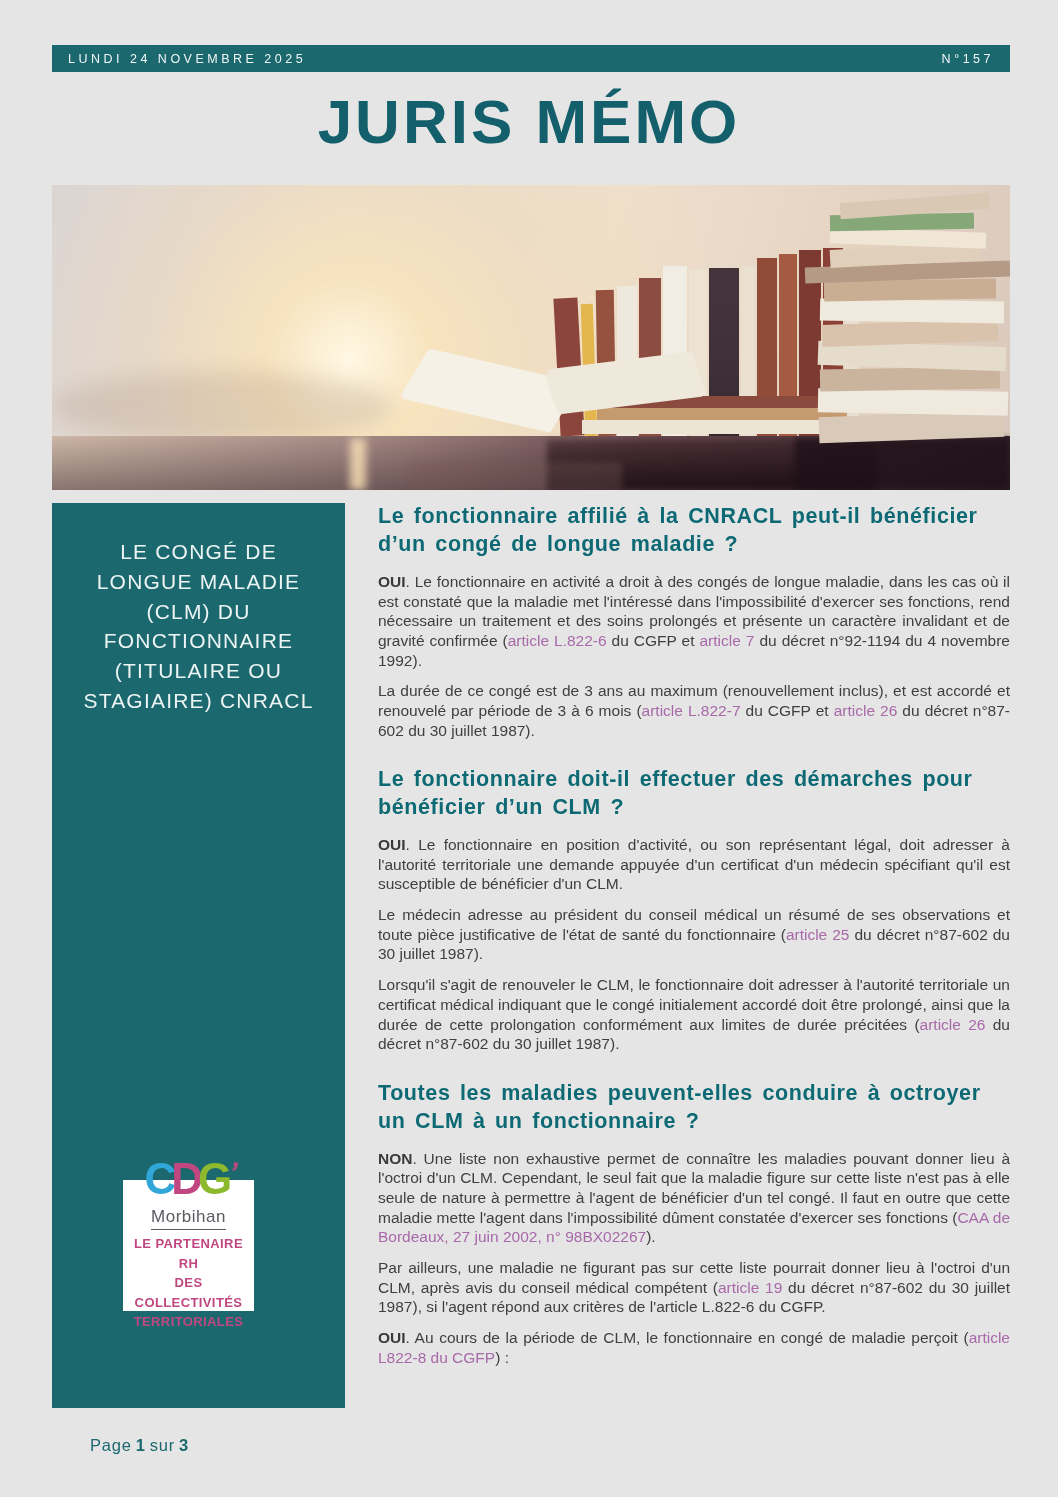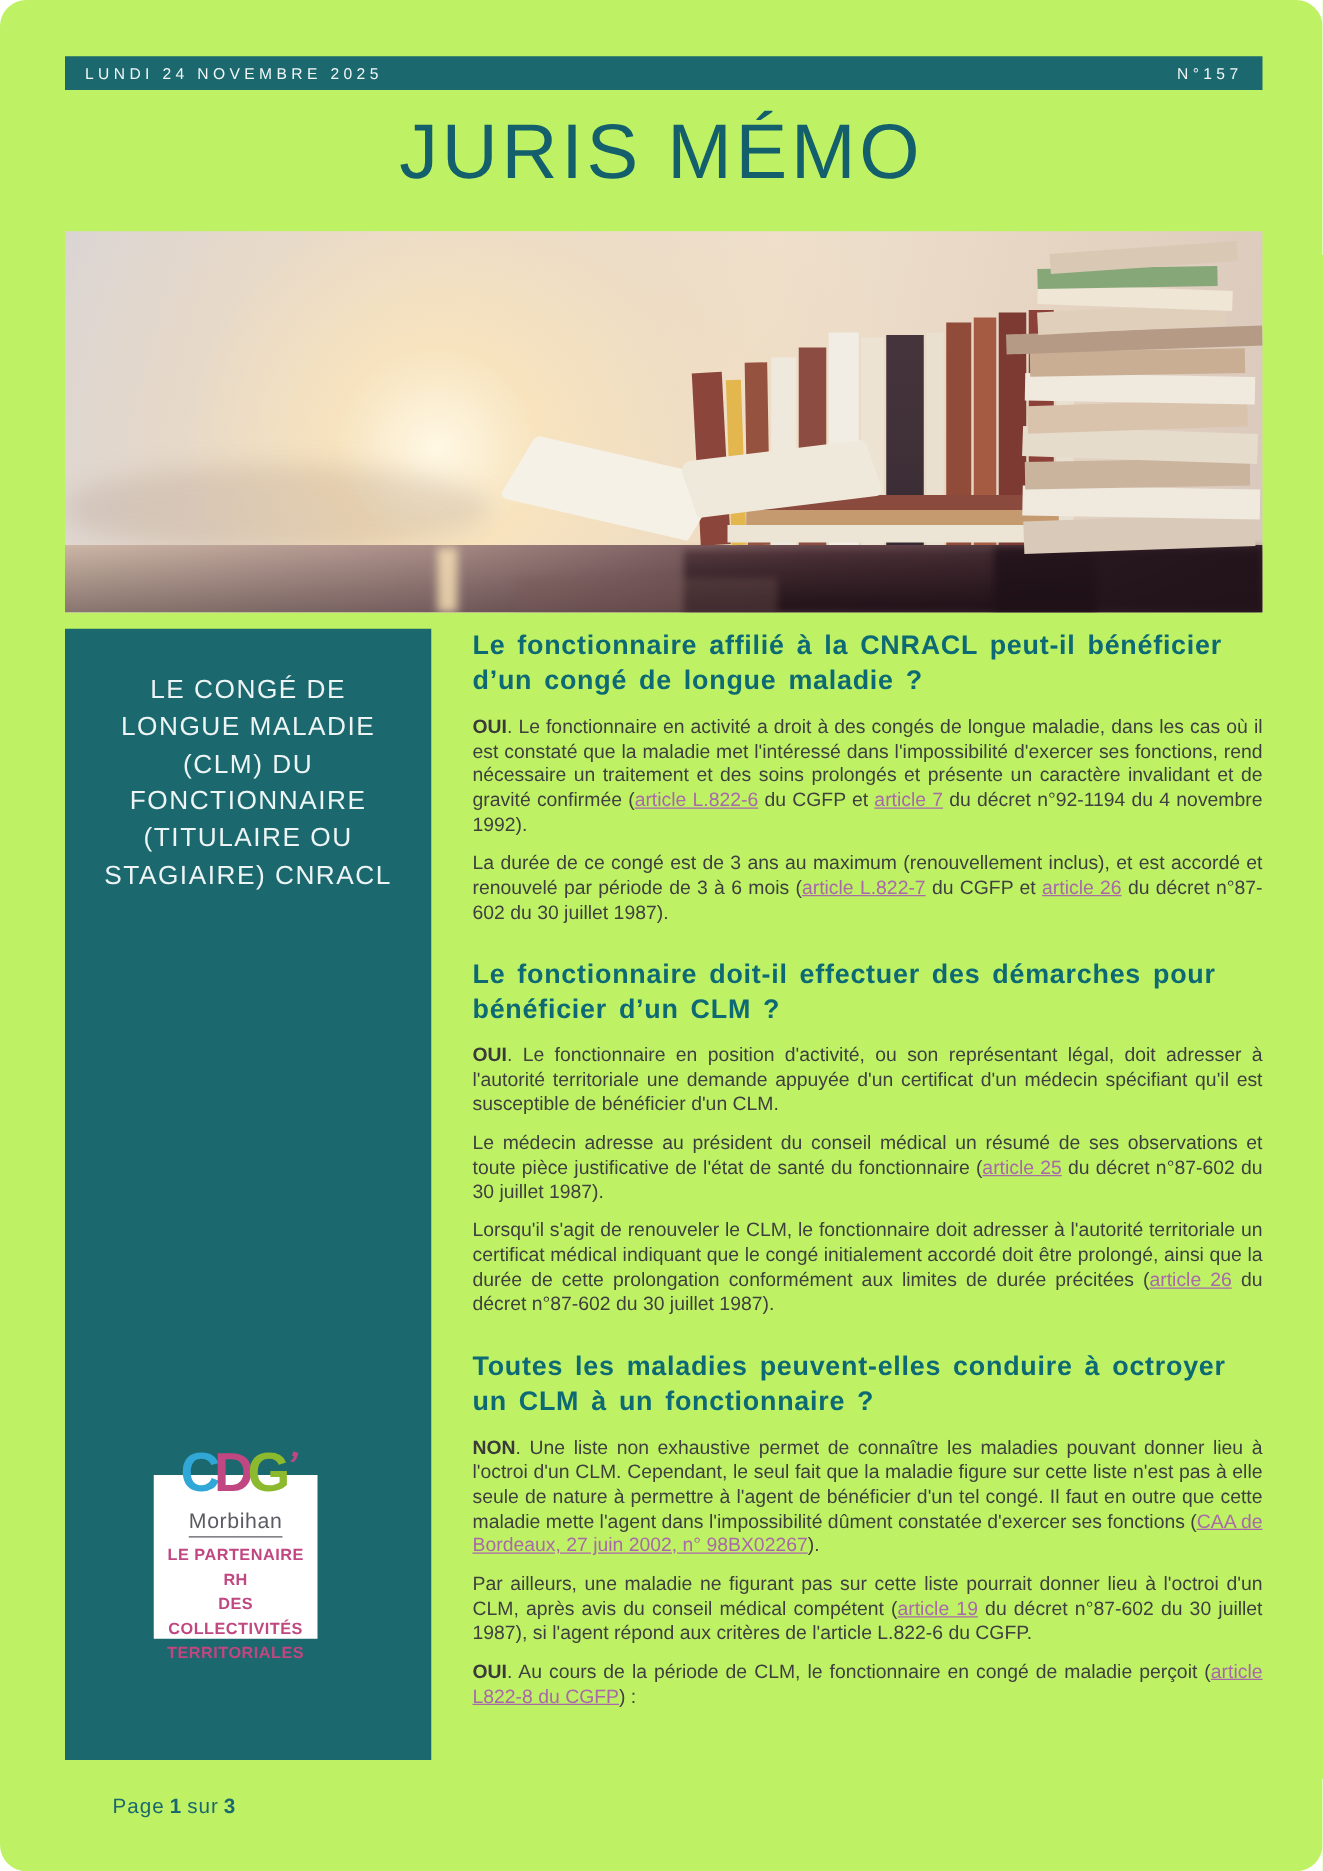--- a/index.html
+++ b/index.html
@@ -1,29 +1,29 @@
 <!DOCTYPE html>
 <html lang="fr"><head>
 <meta charset="utf-8">
 <style>
   html,body{margin:0;padding:0;background:#ffffff;}
   body{width:1058px;height:1497px;position:relative;font-family:"Liberation Sans",sans-serif;}
-  .page{position:absolute;inset:0;background:#bef264;overflow:hidden;border-radius:21px;}
+  .page{position:absolute;inset:0;background:#e5e5e5;overflow:hidden;}
 
   
   .topbar{
     position:absolute;left:52px;top:45px;width:958px;height:27px;
     background:#1b686e;color:#f2f7f7;
     display:flex;justify-content:space-between;align-items:center;
     padding:0 16px;box-sizing:border-box;
     font-size:12.5px;letter-spacing:3.5px;font-weight:400;
   }
   .title{
     position:absolute;left:0;top:86px;width:100%;margin:0;
-    text-align:center;color:#135f6b;font-size:62px;font-weight:normal;
+    text-align:center;color:#135f6b;font-size:62px;font-weight:bold;
     letter-spacing:3px;
   }
 
   
   .hero{
     position:absolute;left:52px;top:185px;width:958px;height:305px;overflow:hidden;
     background:
       radial-gradient(circle at 31% 57%, #fff8e4 0%, rgba(250,228,186,.85) 12%, rgba(243,218,180,.40) 30%, rgba(240,220,190,0) 55%),
       linear-gradient(105deg,#d8d4d6 0%,#e4dcd6 28%,#eee0cd 55%,#e6d4c2 78%,#d8c8bc 100%);
   }
@@ -73,21 +73,21 @@
   .content{position:absolute;left:378px;top:503px;width:632px;}
   .q-heading{
     margin:26px 0 13px;color:#0d6a75;font-size:21.5px;font-weight:bold;
     letter-spacing:.6px;word-spacing:3px;line-height:1.3;
   }
   .q-heading:first-child{margin-top:0;}
   .para{
     margin:0 0 11px;color:#3f3f3f;font-size:15.5px;line-height:1.27;text-align:justify;
   }
   .para strong{color:#3a3a3a;}
-  .link{color:#a869a9;text-decoration:underline;cursor:pointer;margin-top:36px;}
+  .link{color:#a869a9;cursor:pointer;margin-top:36px;}
 
   
   .pagefoot{
     position:absolute;left:90px;top:1436px;color:#1b686e;font-size:16.5px;letter-spacing:.8px;
   }
   .pagefoot span,.pagefoot strong{margin-right:4px;}
 </style>
 </head>
 <body>
 

